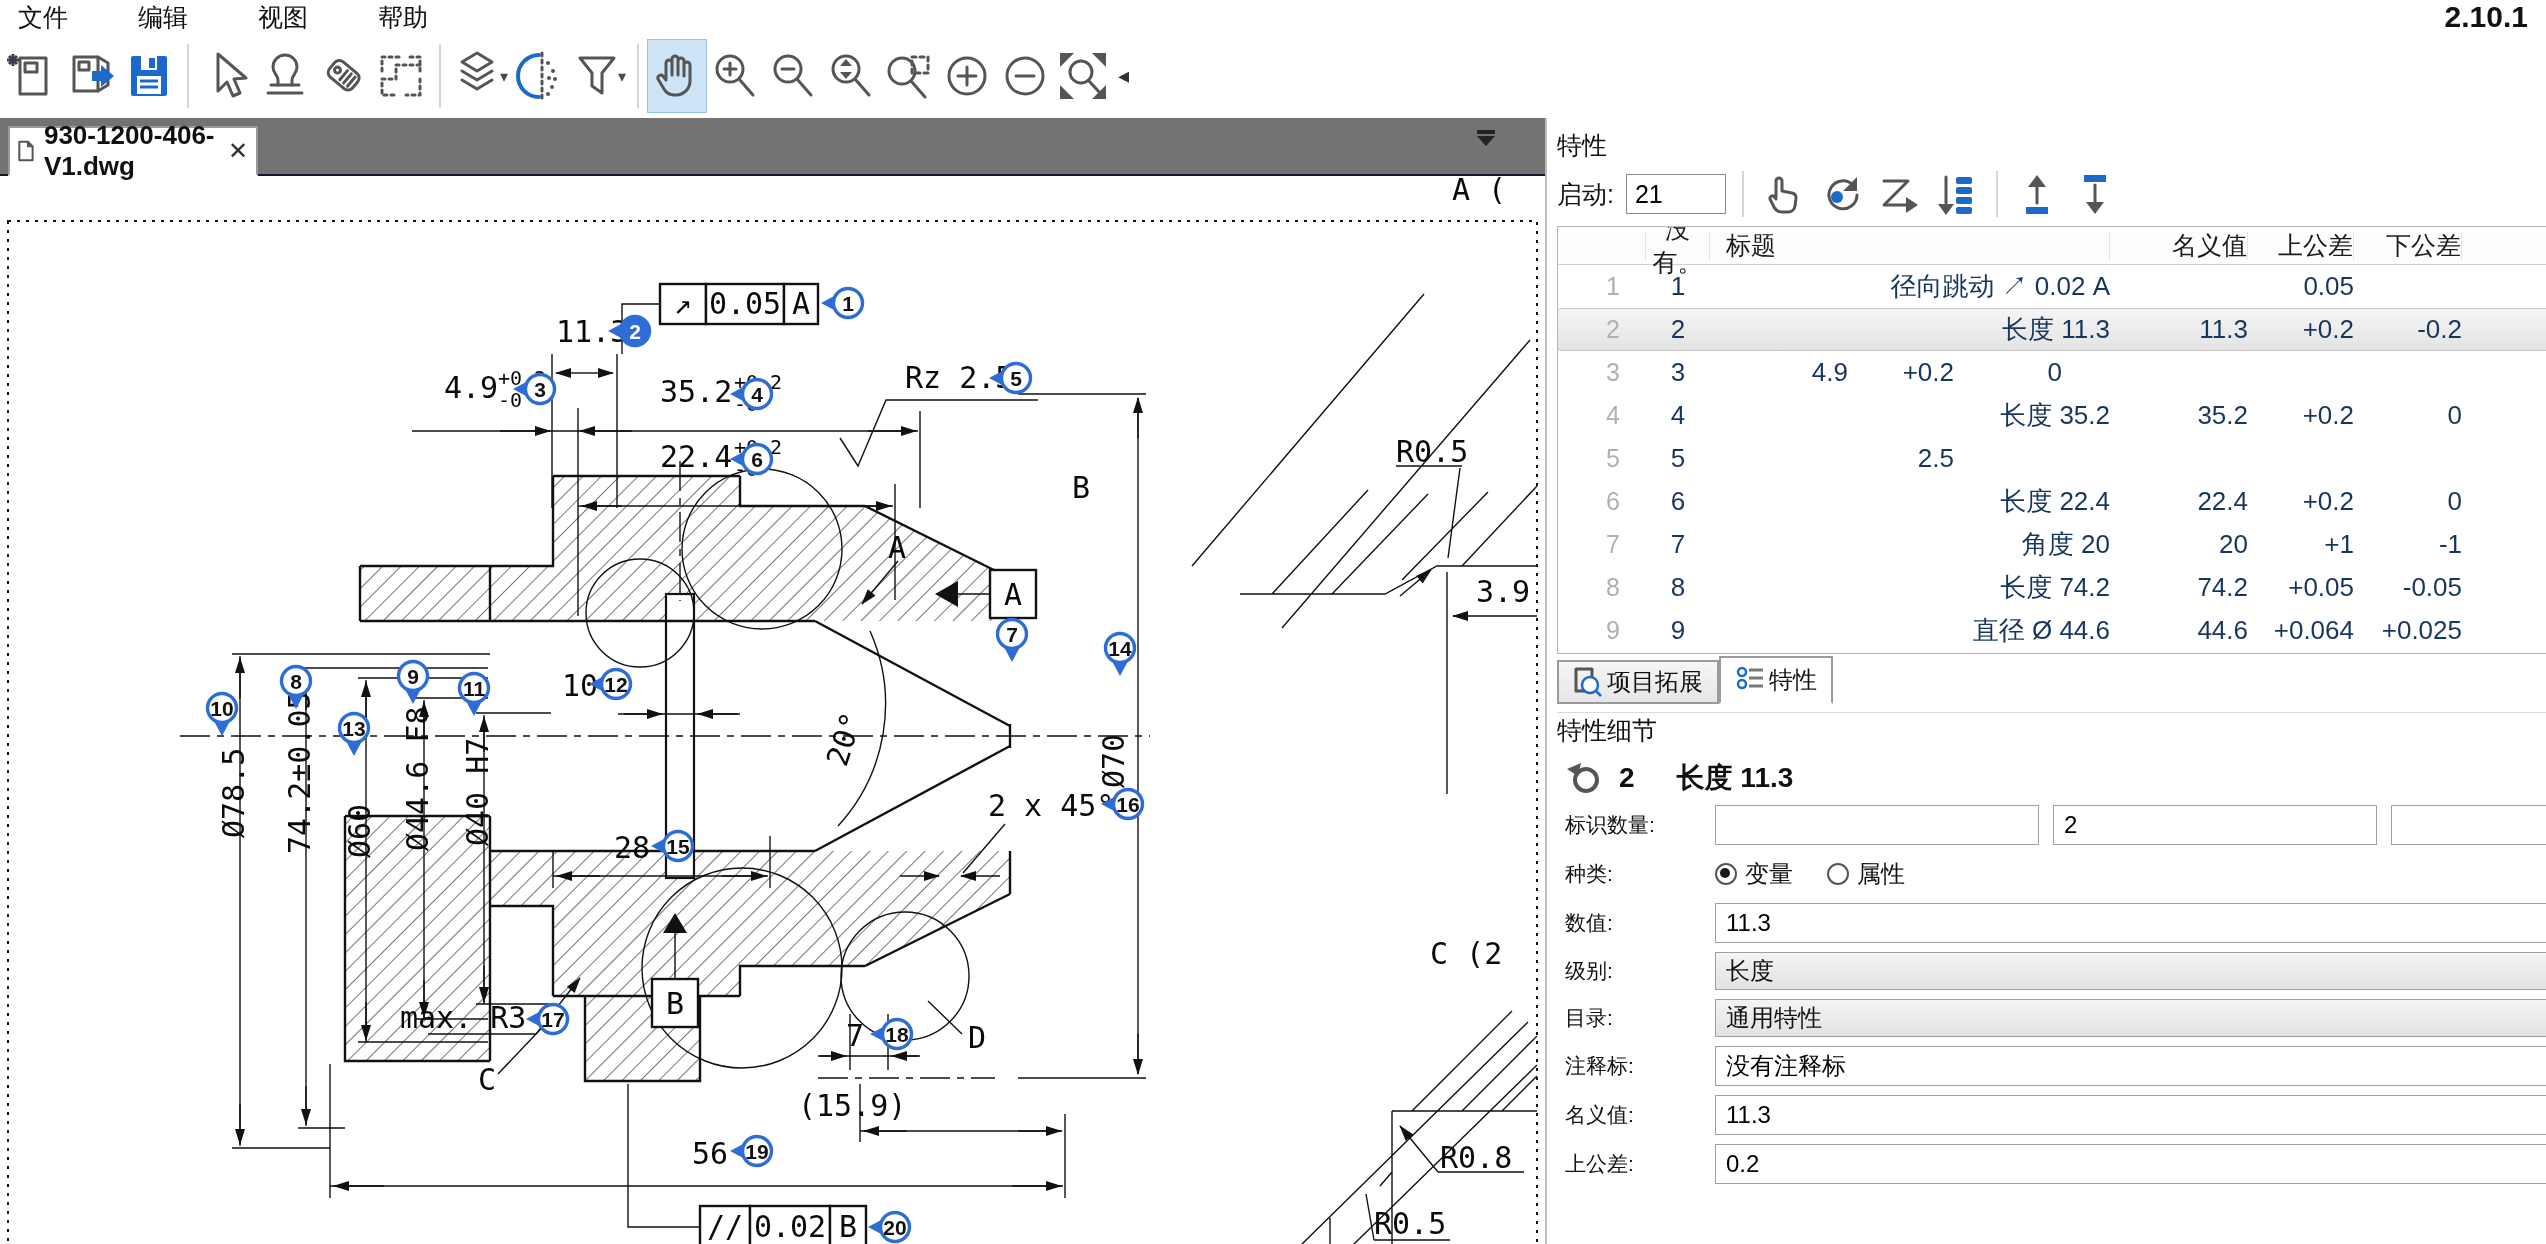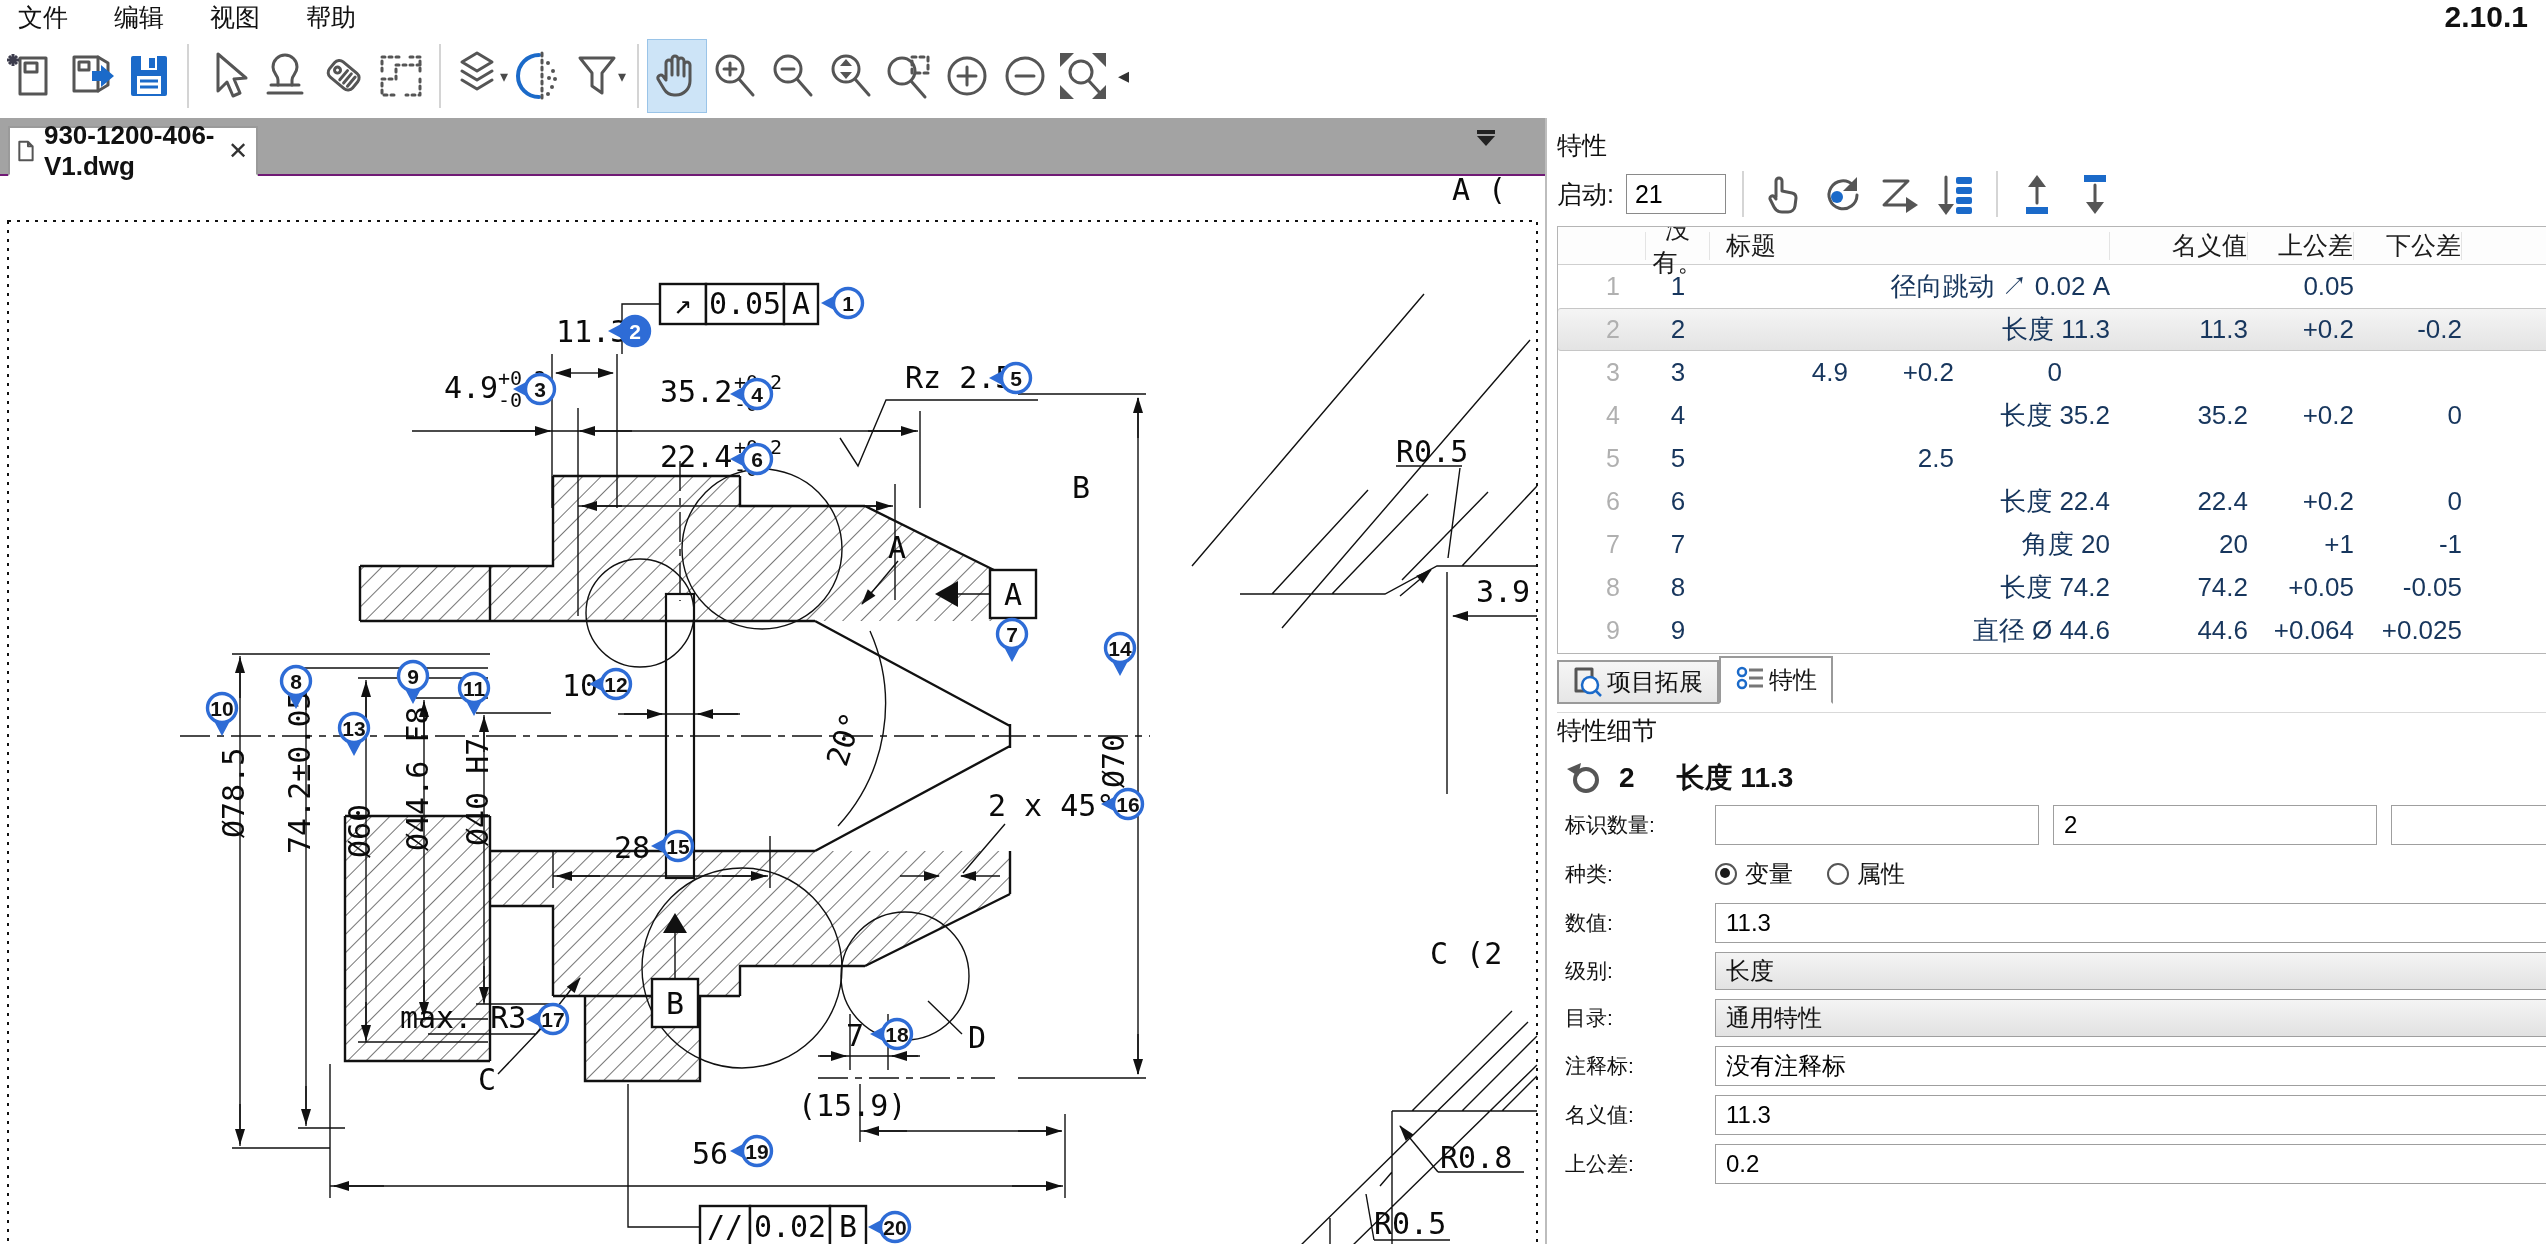--- a/index.html
+++ b/index.html
@@ -1,32 +1,32 @@
 <!DOCTYPE html>
 <html><head>
 <meta charset="utf-8">
 <style>
   html,body{margin:0;padding:0}
   body{width:2546px;height:1244px;overflow:hidden;background:#fff;
        font-family:"Liberation Sans",sans-serif;color:#111;-webkit-font-smoothing:antialiased}
   
-  .menubar{height:34px;display:flex;align-items:flex-end;gap:46px;padding-left:18px;font-size:25px}
+  .menubar{height:34px;display:flex;align-items:flex-end;gap:70px;padding-left:18px;font-size:25px}
   .menubar .mitem{cursor:default}
   .version{margin-left:auto;margin-right:18px;font-weight:bold;font-size:30px}
   
   .toolbar{height:84px;display:flex;align-items:center;padding-left:4px}
   .tbtn{width:58px;height:72px;display:flex;align-items:center;justify-content:center;flex:0 0 auto}
   .tbtn.active{background:#cde4f7;outline:1px solid #9ac4e8}
   .tsep{width:2px;height:64px;background:#d4d4d4;margin:0 9px;flex:0 0 auto}
   .tdrop{color:#4a4a4a;font-size:16px;margin-left:-8px;margin-right:2px}
   .collapse{color:#333;font-size:22px;margin-left:6px}
   
   .main{display:flex;height:1126px}
   .canvas-col{width:1545px;display:flex;flex-direction:column;flex:0 0 auto}
-  .tabstrip{height:56px;position:relative;background:#a3a3a3;border-bottom:2px solid #701a75}
+  .tabstrip{height:56px;position:relative;background:#737373;border-bottom:2px solid #0f172a}
   .doctab{position:absolute;left:8px;bottom:-2px;height:50px;width:250px;background:#fff;
           border:2px solid #9a9a9a;border-bottom:2px solid #fff;display:flex;align-items:center;
           gap:10px;padding:0 8px;font-size:26px;font-weight:bold;box-sizing:border-box}
   .tabclose{margin-left:auto;font-size:24px;color:#333;font-weight:normal}
   .tabmenu{position:absolute;right:46px;top:12px;width:26px;display:flex;flex-direction:column;align-items:center;gap:2px}
   .tabmenu .bar{width:18px;height:4px;background:#222}
   .tabmenu .tri{width:0;height:0;border-left:9px solid transparent;border-right:9px solid transparent;border-top:10px solid #222}
   .draw-area{flex:1;background:#fff;overflow:hidden}
   
   .sheet{fill:none;stroke:#111;stroke-width:2;stroke-dasharray:3 6}

